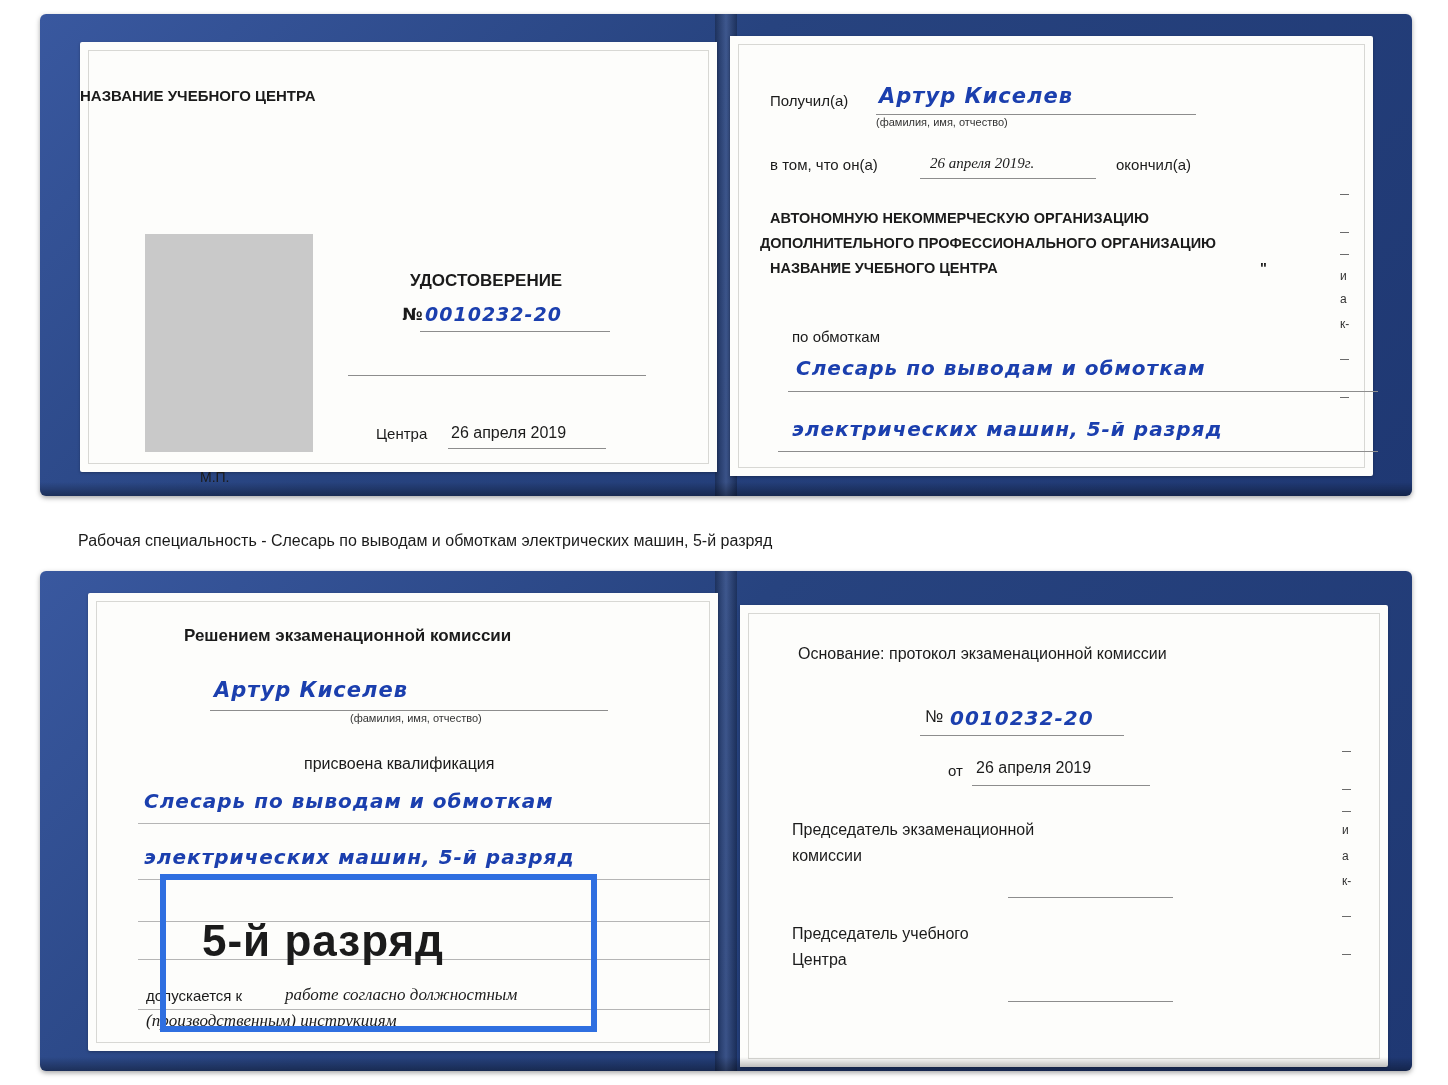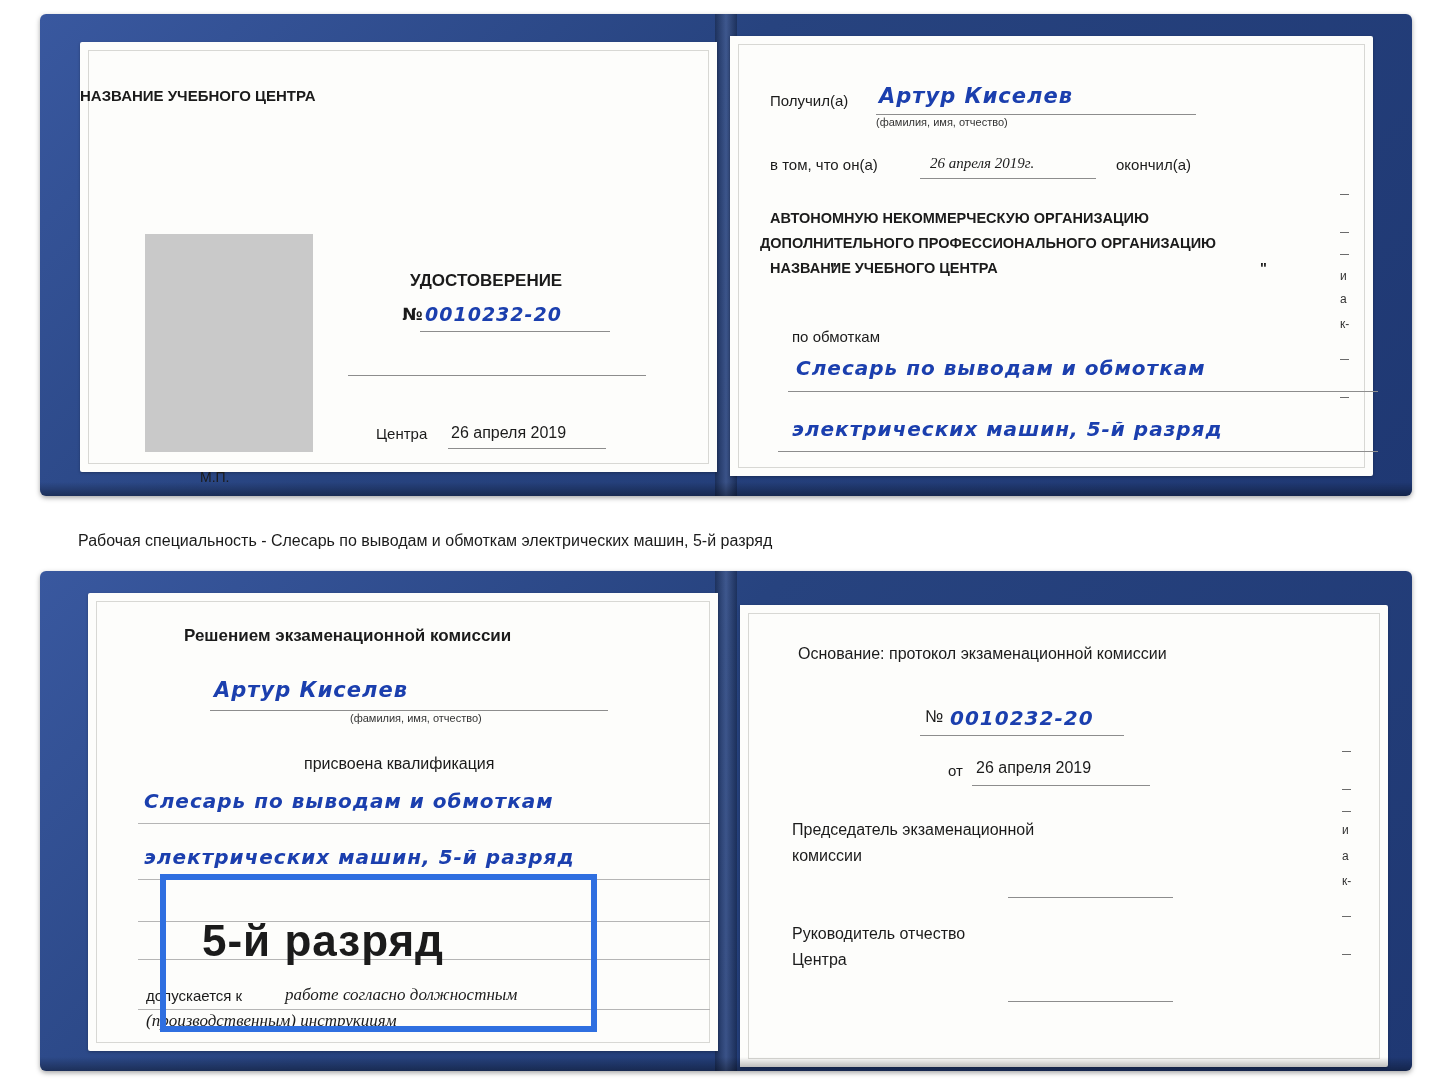--- a/index.html
+++ b/index.html
@@ -231,21 +231,21 @@
     <div class="line" style="left:180px; top:130px; width:204px;"></div>
 
     <span class="t" style="left:208px; top:157px; font-size:15px;">от</span>
     <span class="t" style="left:236px; top:154px; font-size:16px;">26 апреля 2019</span>
     <div class="line" style="left:232px; top:180px; width:178px;"></div>
 
     <span class="t" style="left:52px; top:216px; font-size:16px;">Председатель экзаменационной</span>
     <span class="t" style="left:52px; top:242px; font-size:16px;">комиссии</span>
     <div class="line" style="left:268px; top:292px; width:165px;"></div>
 
-    <span class="t" style="left:52px; top:320px; font-size:16px;">Руководитель отчество</span>
+    <span class="t" style="left:52px; top:320px; font-size:16px;">Председатель учебного</span>
     <span class="t" style="left:52px; top:346px; font-size:16px;">Центра</span>
     <div class="line" style="left:268px; top:396px; width:165px;"></div>
   </div>
 
   <div class="edge-tick" style="left:1302px; top:180px;"></div>
   <div class="edge-tick" style="left:1302px; top:218px;"></div>
   <div class="edge-tick" style="left:1302px; top:240px;"></div>
   <div class="edge-letter" style="left:1302px; top:252px;">и</div>
   <div class="edge-letter" style="left:1302px; top:278px;">а</div>
   <div class="edge-letter" style="left:1302px; top:303px;">к-</div>

